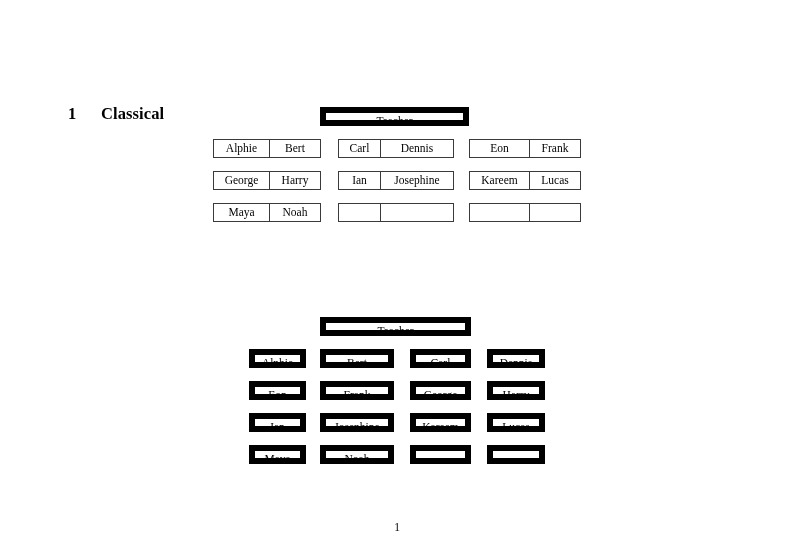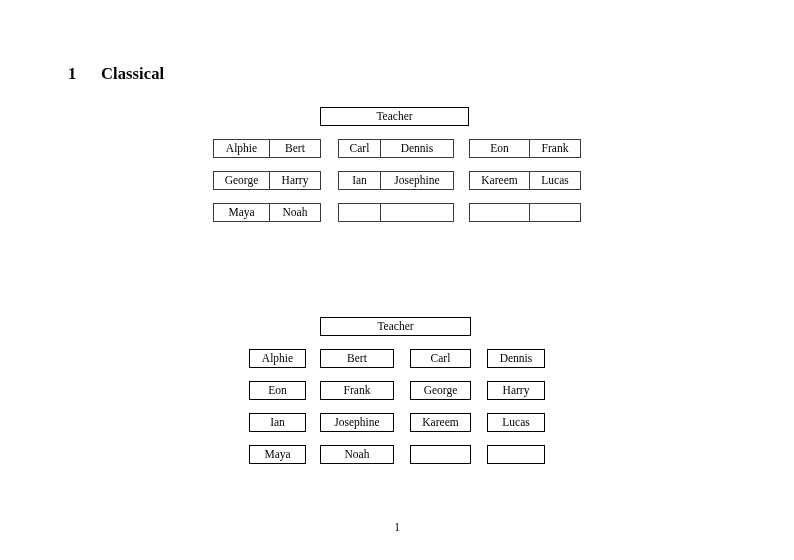--- a/index.html
+++ b/index.html
@@ -23,33 +23,34 @@
   }
 
   
   .section-heading {
     position: absolute;
     font-weight: bold;
     font-size: 16.5px;
     letter-spacing: 0.1px;
     white-space: nowrap;
     line-height: 1;
+    margin-top: 40px;
   }
   .section-heading .sec-num {
     display: inline-block;
     width: 33px;
   }
   #heading-classical   { left: 68px; top: 66px; }
   #heading-distributed { left: 68px; top: 277px; }
 
   
   .cell {
     position: absolute;
     box-sizing: border-box;
-    border: 1px solid #000000;
+    border: 6px solid #000000;
     background: #ffffff;
     font-size: 11.5px;
     line-height: 17px;
     height: 19px;
     text-align: center;
     white-space: nowrap;
     overflow: hidden;
   }
 
   

